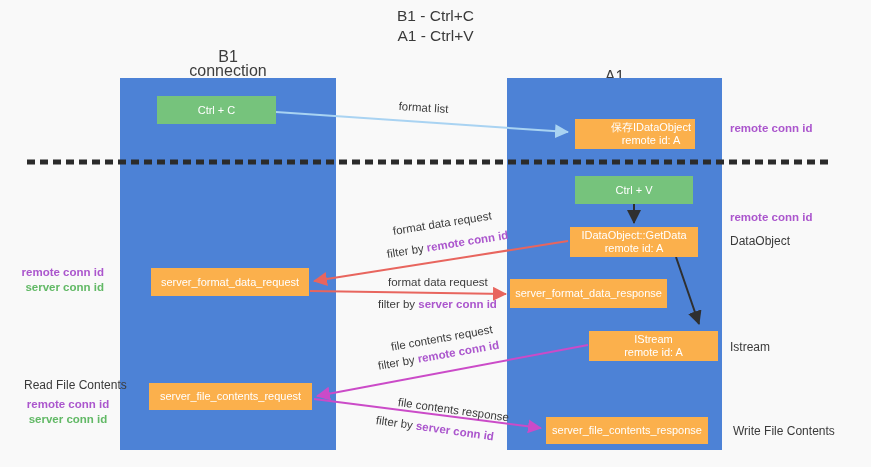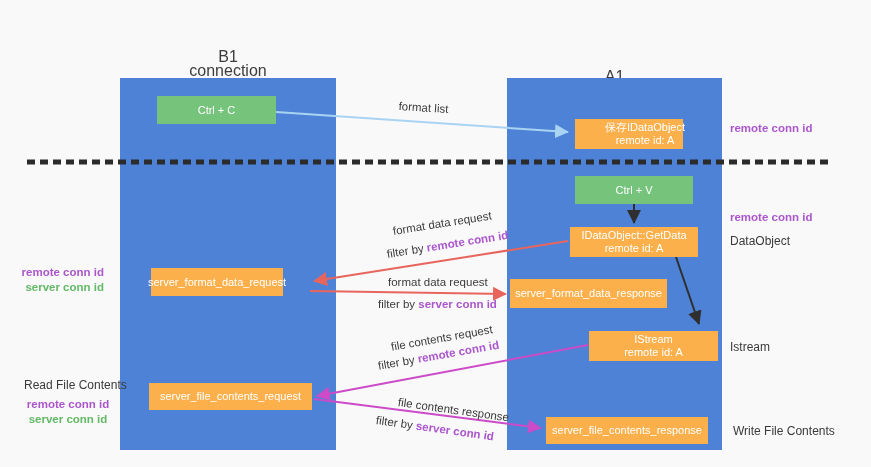--- a/index.html
+++ b/index.html
@@ -40,20 +40,24 @@
   .hd-blue    { fill:var(--arrow_blue); }
   .hd-red     { fill:var(--arrow_red); }
   .hd-magenta { fill:var(--arrow_magenta); }
   .hd-black   { fill:var(--arrow_black); }
 </style>
 </head>
 <body>
 
 <div class="canvas">
 
+  <div class="title">
+    <div>B1 - Ctrl+C</div>
+    <div>A1 - Ctrl+V</div>
+  </div>
 
   <div class="hdr hdr-left">
     <div>B1</div>
     <div>connection</div>
   </div>
   <div class="hdr hdr-right">
     <div>A1</div>
     <div>request</div>
   </div>
 
@@ -90,35 +94,35 @@
 
     <line class="ln-magenta" x1="588" y1="345" x2="317" y2="396" marker-end="url(#mMag)"></line>
 
     <line class="ln-magenta" x1="314" y1="399" x2="541" y2="428" marker-end="url(#mMag)"></line>
   </svg>
 
   <div class="box green" style="left:157px; top:96px; width:119px; height:28px;align-items:center;">
     <div>Ctrl + C</div>
   </div>
 
-  <div class="box orange" style="left:575px; top:119px; width:108px; height:30px;padding-left:32px;">
+  <div class="box orange" style="left:575px; top:119px; width:120px; height:30px;padding-left:32px;">
     <div>保存IDataObject</div>
     <div>remote id: A</div>
   </div>
 
   <div class="box green" style="left:575px; top:176px; width:118px; height:28px;">
     <div>Ctrl + V</div>
   </div>
 
   <div class="box orange" style="left:570px; top:227px; width:128px; height:30px;">
     <div>IDataObject::GetData</div>
     <div>remote id: A</div>
   </div>
 
-  <div class="box orange" style="left:151px; top:268px; width:132px; height:28px;">
+  <div class="box orange" style="left:151px; top:268px; width:158px; height:28px;">
     <div>server_format_data_request</div>
   </div>
 
   <div class="box orange" style="left:510px; top:279px; width:157px; height:29px;align-items:center;">
     <div>server_format_data_response</div>
   </div>
 
   <div class="box orange" style="left:589px; top:331px; width:129px; height:30px;">
     <div>IStream</div>
     <div>remote id: A</div>

